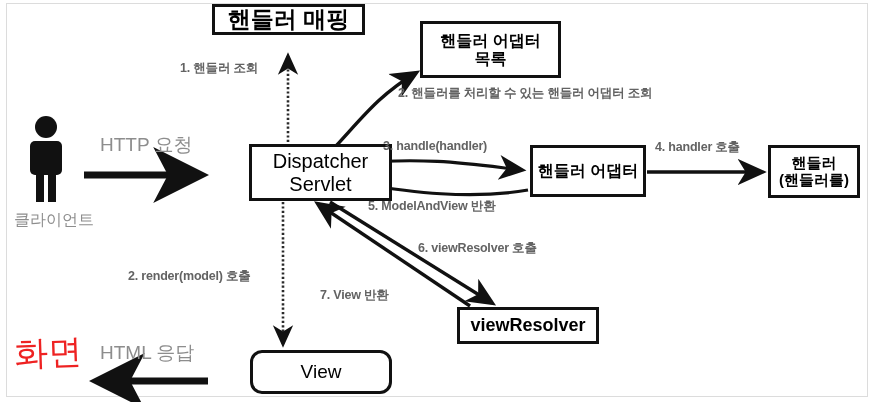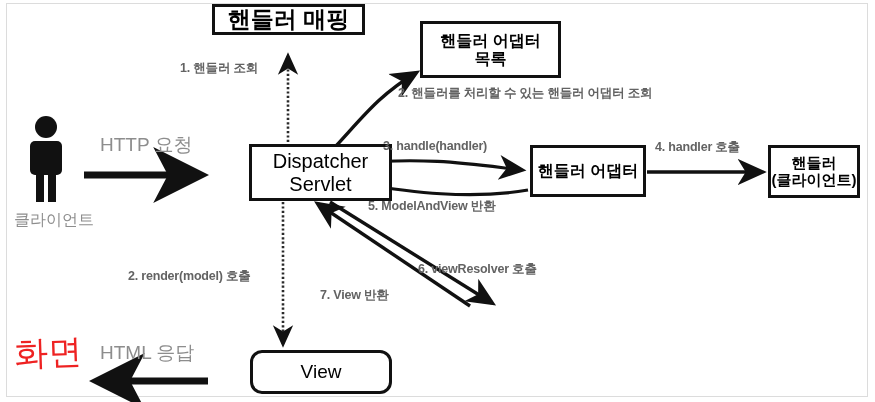--- a/index.html
+++ b/index.html
@@ -156,38 +156,39 @@
 
   <div class="node" style="left:420px; top:21px; width:141px; height:57px; font-size:16px;">핸들러 어댑터
 목록</div>
 
   <div class="node plain" style="left:212px; top:144px; width:143px; height:57px; font-size:20px;">Dispatcher
 Servlet</div>
 
   <div class="node" style="left:530px; top:145px; width:116px; height:52px; font-size:16px;">핸들러 어댑터</div>
 
   <div class="node" style="left:768px; top:145px; width:92px; height:53px; font-size:15px;">핸들러
-(클라이언트)</div>
+(핸들러를)</div>
 
+  <div class="node plain" style="left:420px; top:307px; width:142px; height:37px; font-size:18px; font-weight:700;">viewResolver</div>
 
   <div class="node plain" style="left:213px; top:350px; width:142px; height:44px; font-size:19px;border-radius:12px;">View</div>
 
   <div class="bigtext" style="left:100px; top:132px;">HTTP 요청</div>
 
   <div class="bigtext" style="left:100px; top:340px;">HTML 응답</div>
 
   <div class="label" style="left:180px; top:60px;">1. 핸들러 조회</div>
 
   <div class="label" style="left:398px; top:85px;">2. 핸들러를 처리할 수 있는 핸들러 어댑터 조회</div>
 
   <div class="label" style="left:383px; top:139px;">3. handle(handler)</div>
 
   <div class="label" style="left:655px; top:139px;">4. handler 호출</div>
 
   <div class="label" style="left:368px; top:198px;">5. ModelAndView 반환</div>
 
-  <div class="label" style="left:418px; top:240px;margin-top:21px;">6. viewResolver 호출</div>
+  <div class="label" style="left:418px; top:240px;">6. viewResolver 호출</div>
 
   <div class="label" style="left:320px; top:287px;">7. View 반환</div>
 
   <div class="label" style="left:128px; top:268px;">2. render(model) 호출</div>
 
 </div>
 
 </body></html>

